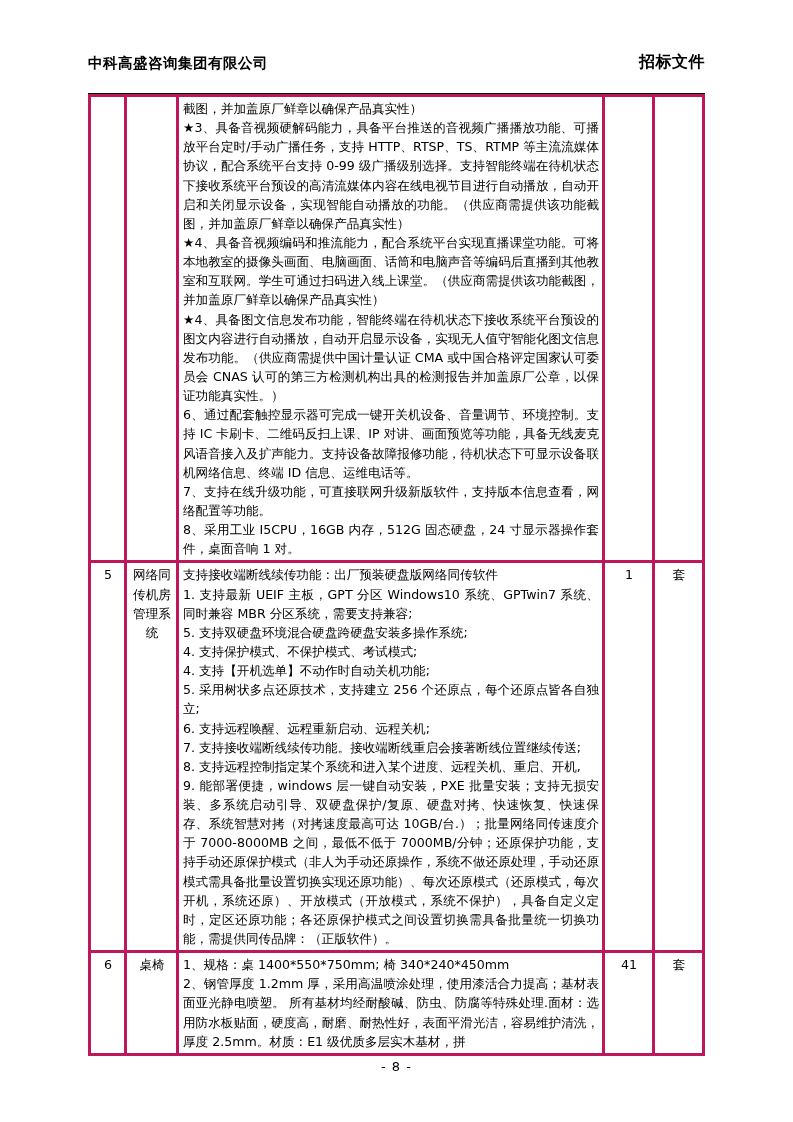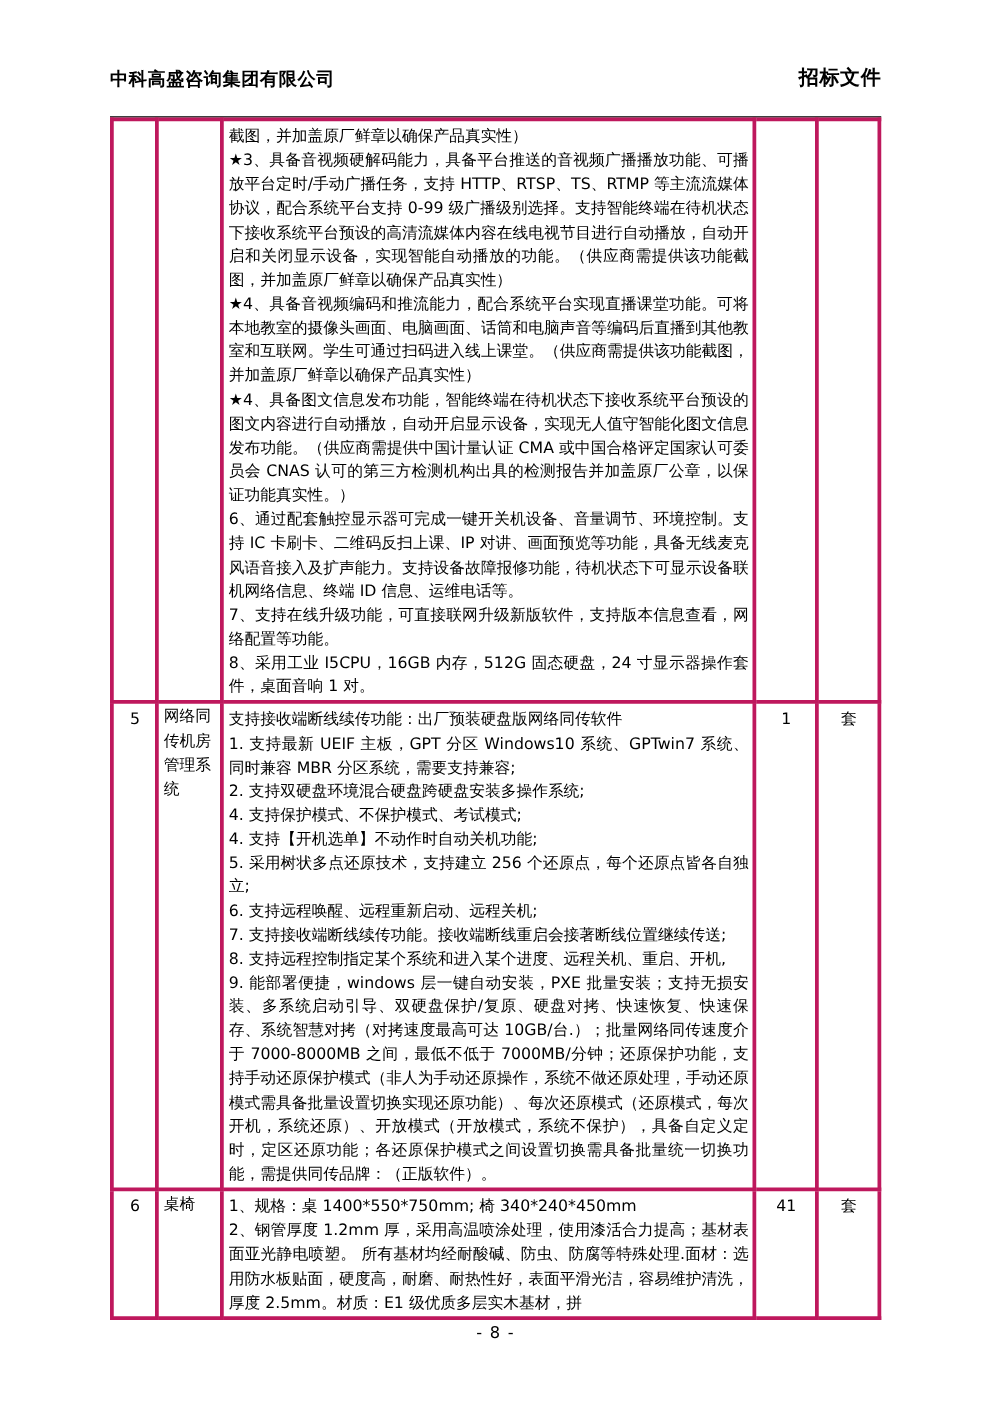--- a/index.html
+++ b/index.html
@@ -51,26 +51,25 @@
     line-height: 1.52;
   }
   td.col-no {
     width: 26px;
     text-align: center;
     vertical-align: middle;
     font-size: 12.6px;
   }
   td.col-name {
     width: 42px;
-    text-align: left;
+    text-align: center;
     vertical-align: middle;
     font-size: 12.6px;
     line-height: 1.5;
     padding: 2px 2px;
-    font-family: Liberation Mono, monospace;
   }
   td.col-desc {
     width: auto;
     text-align: justify;
     text-justify: inter-ideograph;
   }
   td.col-qty {
     width: 40px;
     text-align: center;
     vertical-align: middle;
@@ -121,21 +120,21 @@
         <td class="col-qty"></td>
         <td class="col-unit"></td>
       </tr>
 
       <tr>
         <td class="col-no">5</td>
         <td class="col-name">网络同传机房管理系统</td>
         <td class="col-desc">
           <p class="desc-line">支持接收端断线续传功能：出厂预装硬盘版网络同传软件</p>
           <p class="desc-line">1. 支持最新 UEIF 主板，GPT 分区 Windows10 系统、GPTwin7 系统、同时兼容 MBR 分区系统，需要支持兼容;</p>
-          <p class="desc-line">2. 支持双硬盘环境混合硬盘跨硬盘安装多操作系统;</p>
+          <p class="desc-line">5. 支持双硬盘环境混合硬盘跨硬盘安装多操作系统;</p>
           <p class="desc-line">4. 支持保护模式、不保护模式、考试模式;</p>
           <p class="desc-line">4. 支持【开机选单】不动作时自动关机功能;</p>
           <p class="desc-line">5. 采用树状多点还原技术，支持建立 256 个还原点，每个还原点皆各自独立;</p>
           <p class="desc-line">6. 支持远程唤醒、远程重新启动、远程关机;</p>
           <p class="desc-line">7. 支持接收端断线续传功能。接收端断线重启会接著断线位置继续传送;</p>
           <p class="desc-line">8. 支持远程控制指定某个系统和进入某个进度、远程关机、重启、开机,</p>
           <p class="desc-line">9. 能部署便捷，windows 层一键自动安装，PXE 批量安装；支持无损安装、多系统启动引导、双硬盘保护/复原、硬盘对拷、快速恢复、快速保存、系统智慧对拷（对拷速度最高可达 10GB/台.）；批量网络同传速度介于 7000-8000MB 之间，最低不低于 7000MB/分钟；还原保护功能，支持手动还原保护模式（非人为手动还原操作，系统不做还原处理，手动还原模式需具备批量设置切换实现还原功能）、每次还原模式（还原模式，每次开机，系统还原）、开放模式（开放模式，系统不保护），具备自定义定时，定区还原功能；各还原保护模式之间设置切换需具备批量统一切换功能，需提供同传品牌：（正版软件）。</p>
         </td>
         <td class="col-qty">1</td>
         <td class="col-unit">套</td>

